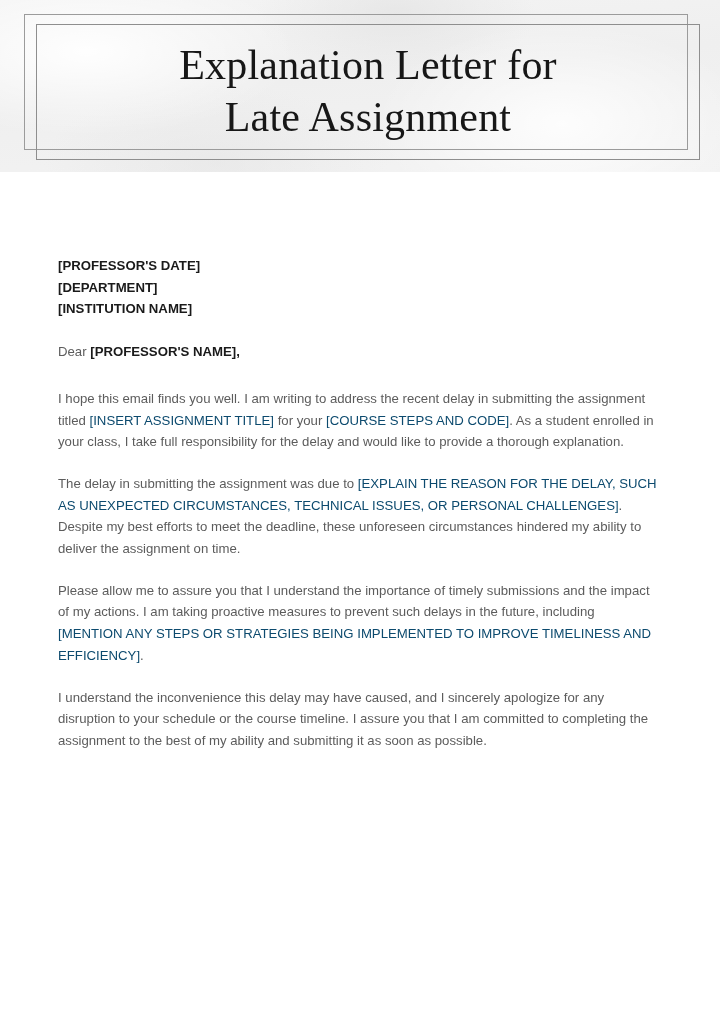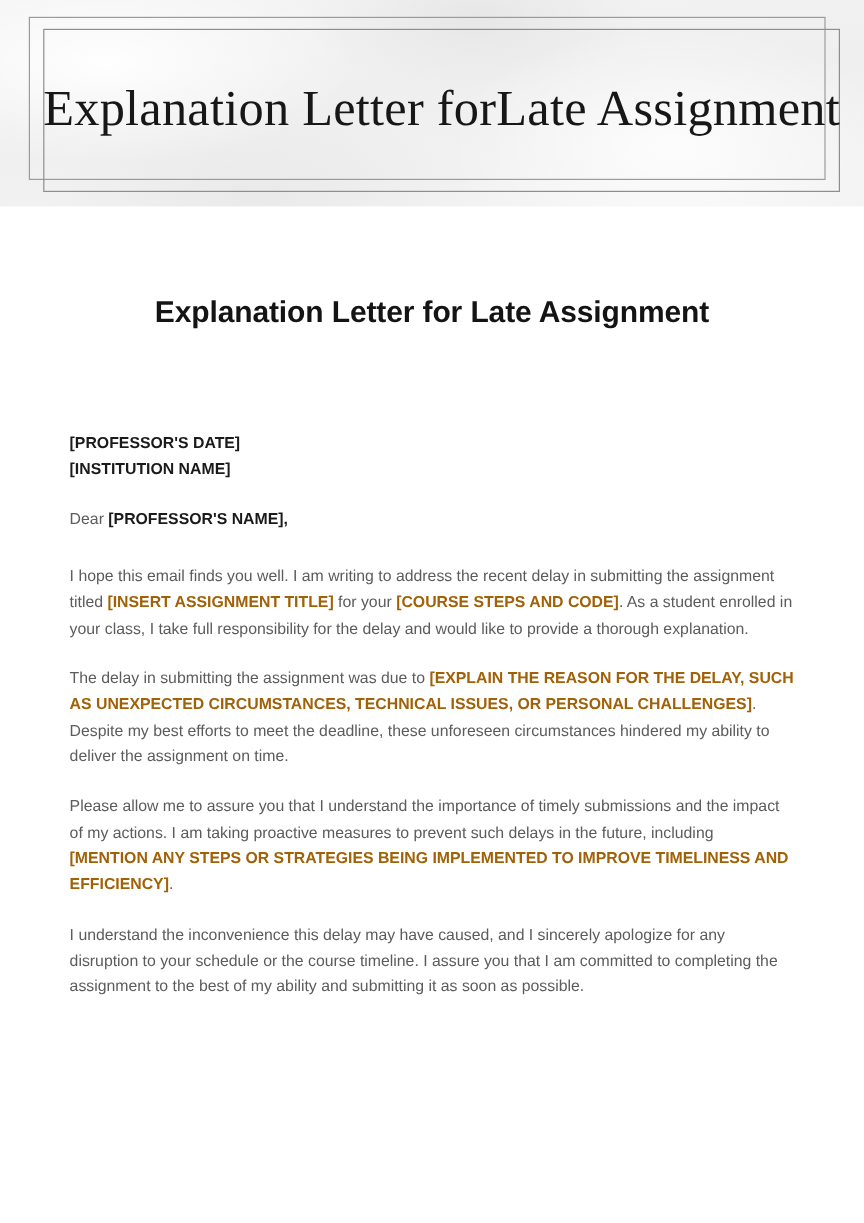--- a/index.html
+++ b/index.html
@@ -49,21 +49,21 @@
     box-sizing: border-box;
     pointer-events: none;
   }
   .banner-title {
     position: absolute;
     left: 40px;
     top: 26px;
     width: 656px;
     height: 130px;
     display: flex;
-    flex-direction: row;
+    flex-direction: column;
     align-items: center;
     justify-content: center;
     font-family: "Liberation Serif", "DejaVu Serif", serif;
     font-weight: 400;
     font-size: 42px;
     line-height: 52px;
     color: #171717;
     letter-spacing: 0.2px;
     text-align: center;
   }
@@ -105,53 +105,53 @@
 
   p.para {
     margin: 0;
     color: #5c5c5c;
     font-size: 13.2px;
     line-height: 21.7px;
     text-align: left;
   }
   p.para + p.para { margin-top: 20px; }
   p.para b {
-    color: #a16207;
-    font-weight: bold;
+    color: #0c4a6e;
+    font-weight: normal;
   }
   .para-wrap { margin-top: 25px; }
 </style>
 </head>
 <body>
 
 <div>
 
   <div class="banner">
     <div class="banner-frame-outer"></div>
     <div class="banner-frame-inner"></div>
     <div class="banner-title">
       <span>Explanation Letter for</span>
       <span>Late Assignment</span>
     </div>
   </div>
 
   <div class="doc">
 
-    <h1 class="doc-heading">Explanation Letter for Late Assignment</h1>
 
     <div class="gap-sender"></div>
 
 
     <div class="gap-sm"></div>
 
 
     <div class="gap-sm"></div>
 
     <div class="addr" id="recipient-block">
         <div>[PROFESSOR'S DATE]</div>
+        <div>[DEPARTMENT]</div>
         <div>[INSTITUTION NAME]</div>
       </div>
 
     <div class="gap-sm"></div>
 
     <div class="salutation">
       <span>Dear </span><b>[PROFESSOR'S NAME],</b>
     </div>
 
     <div class="para-wrap" id="paragraphs">

